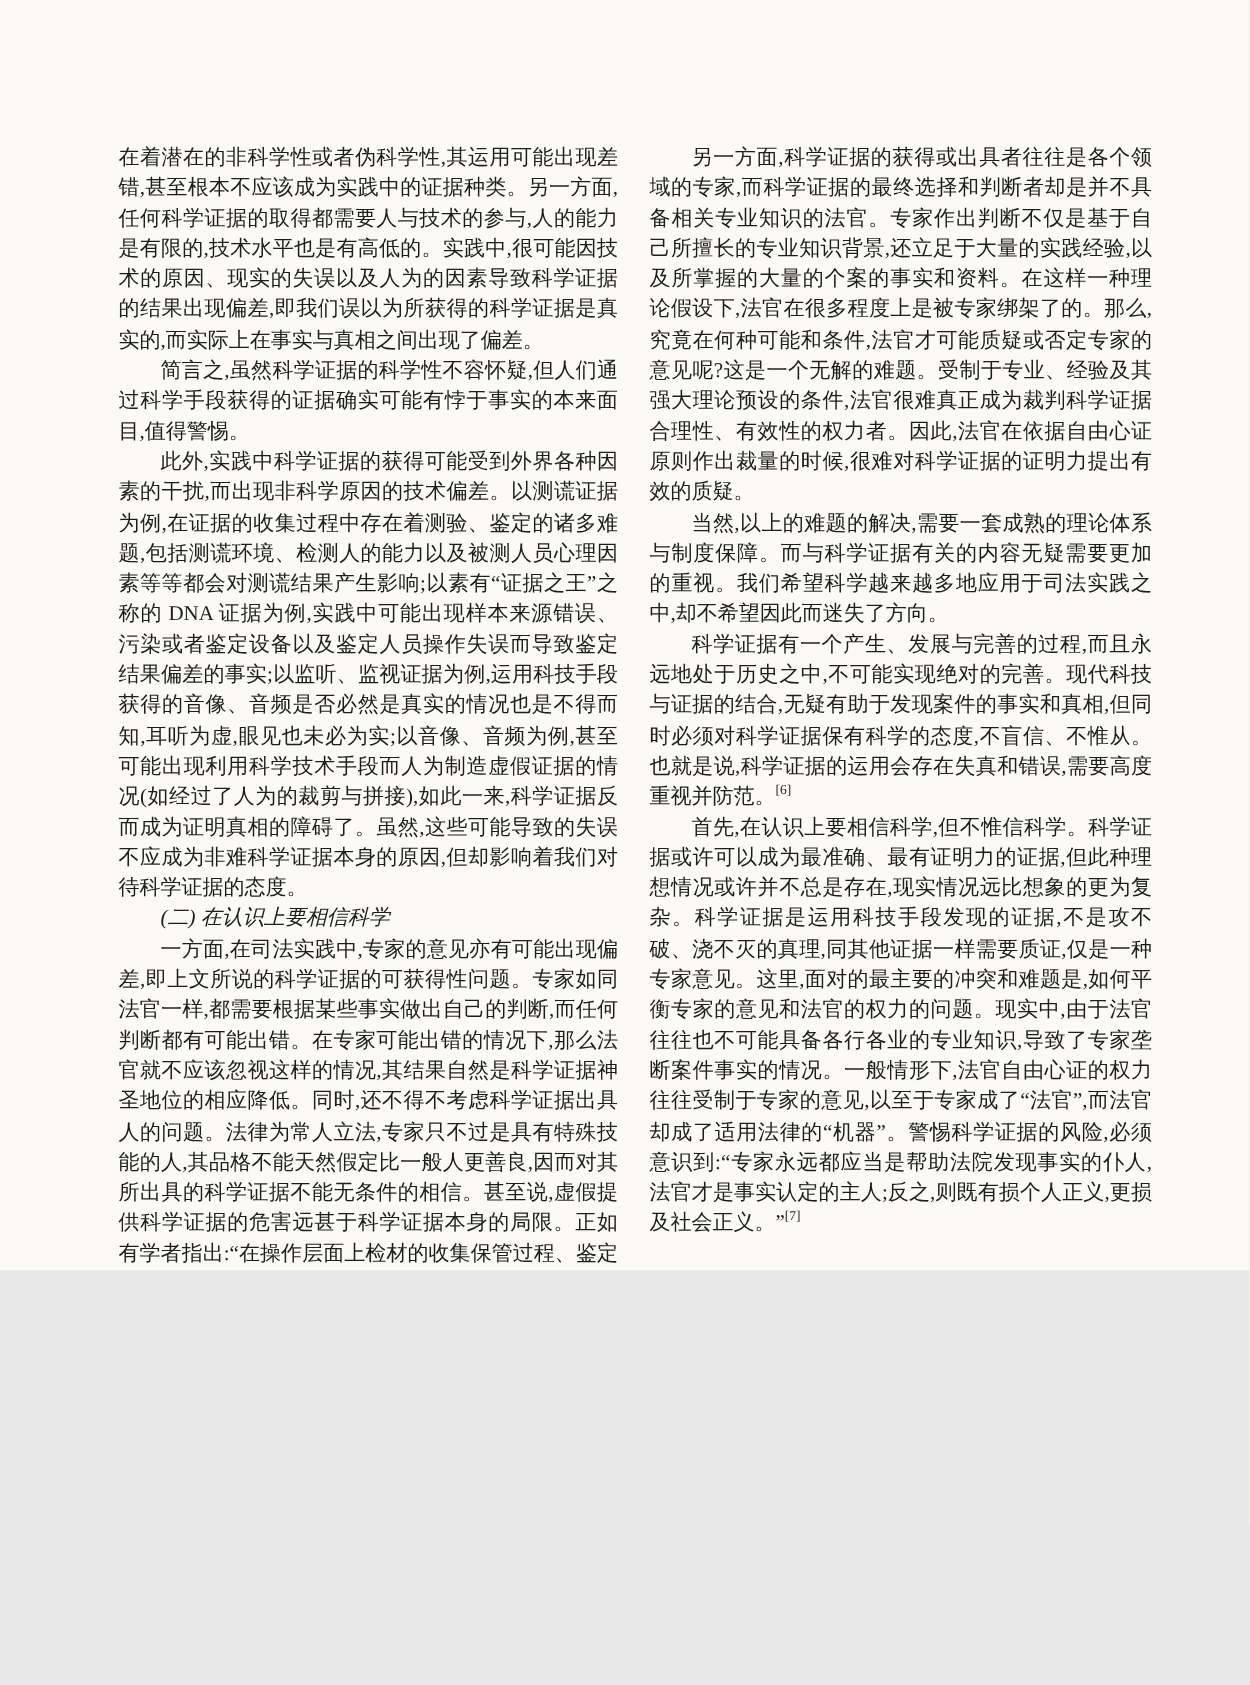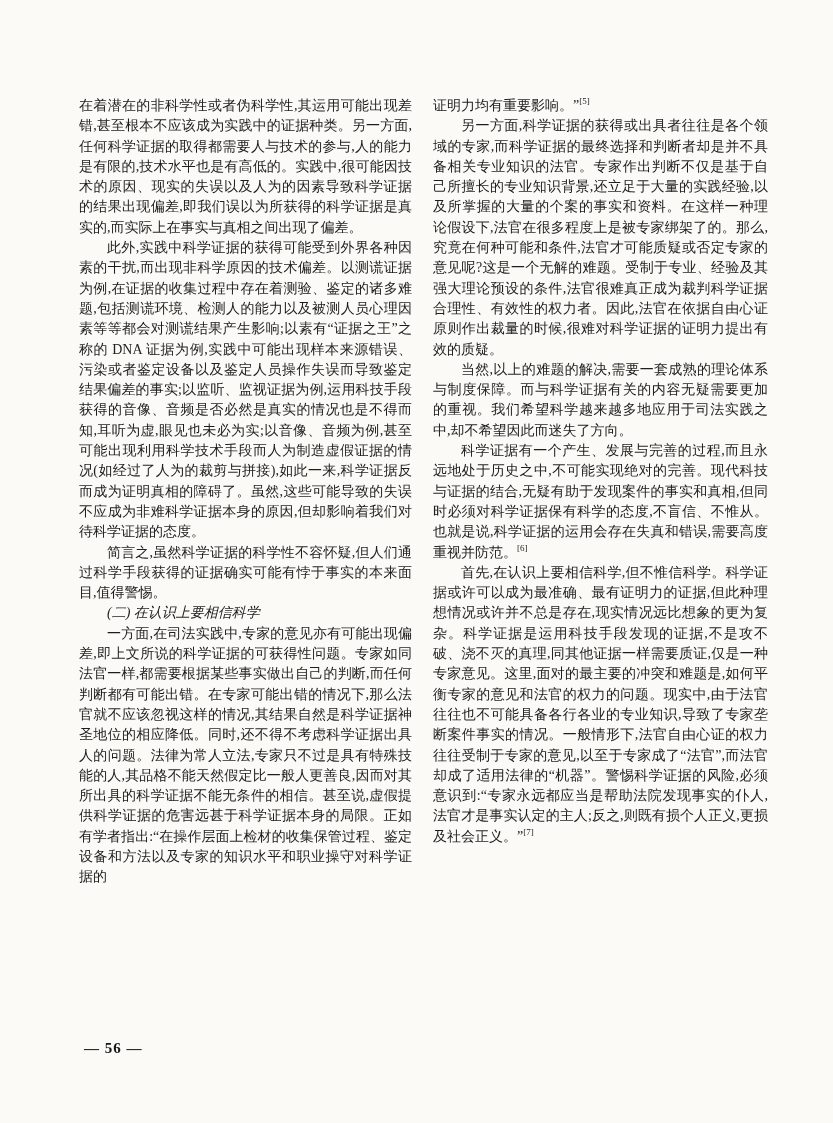--- a/index.html
+++ b/index.html
@@ -1,18 +1,18 @@
 <!DOCTYPE html>
 <html lang="zh"><head>
 <meta charset="utf-8">
 <style>
   html,body { margin:0; padding:0; background:#e8e8e8; }
   .page {
     position:relative;
-    width:833px; height:1123px;
+    width:833px; height:847px;
     margin:0 auto;
     background:#fbfaf6;
     overflow:hidden;
     font-family:"Liberation Serif", serif;
   }
   .col { position:absolute; top:96px; }
   #col-left  { left:79px;  width:333px; }
   #col-right { left:433px; width:335px; }
   .blk {
     margin:0;
@@ -44,26 +44,25 @@
     color:#161616;
     font-family:"Liberation Serif", serif;
   }
 </style>
 </head>
 <body>
 
 <div class="page">
   <div class="col" id="col-left">
       <p class="blk body">在着潜在的非科学性或者伪科学性,其运用可能出现差错,甚至根本不应该成为实践中的证据种类。另一方面,任何科学证据的取得都需要人与技术的参与,人的能力是有限的,技术水平也是有高低的。实践中,很可能因技术的原因、现实的失误以及人为的因素导致科学证据的结果出现偏差,即我们误以为所获得的科学证据是真实的,而实际上在事实与真相之间出现了偏差。</p>
+      <p class="blk body indent">简言之,虽然科学证据的科学性不容怀疑,但人们通过科学手段获得的证据确实可能有悖于事实的本来面目,值得警惕。</p>
       <p class="blk body indent">此外,实践中科学证据的获得可能受到外界各种因素的干扰,而出现非科学原因的技术偏差。以测谎证据为例,在证据的收集过程中存在着测验、鉴定的诸多难题,包括测谎环境、检测人的能力以及被测人员心理因素等等都会对测谎结果产生影响;以素有“证据之王”之称的 DNA 证据为例,实践中可能出现样本来源错误、污染或者鉴定设备以及鉴定人员操作失误而导致鉴定结果偏差的事实;以监听、监视证据为例,运用科技手段获得的音像、音频是否必然是真实的情况也是不得而知,耳听为虚,眼见也未必为实;以音像、音频为例,甚至可能出现利用科学技术手段而人为制造虚假证据的情况(如经过了人为的裁剪与拼接),如此一来,科学证据反而成为证明真相的障碍了。虽然,这些可能导致的失误不应成为非难科学证据本身的原因,但却影响着我们对待科学证据的态度。</p>
-      <p class="blk body indent">简言之,虽然科学证据的科学性不容怀疑,但人们通过科学手段获得的证据确实可能有悖于事实的本来面目,值得警惕。</p>
       <p class="blk heading-kai indent">(二) 在认识上要相信科学</p>
       <p class="blk body indent">一方面,在司法实践中,专家的意见亦有可能出现偏差,即上文所说的科学证据的可获得性问题。专家如同法官一样,都需要根据某些事实做出自己的判断,而任何判断都有可能出错。在专家可能出错的情况下,那么法官就不应该忽视这样的情况,其结果自然是科学证据神圣地位的相应降低。同时,还不得不考虑科学证据出具人的问题。法律为常人立法,专家只不过是具有特殊技能的人,其品格不能天然假定比一般人更善良,因而对其所出具的科学证据不能无条件的相信。甚至说,虚假提供科学证据的危害远甚于科学证据本身的局限。正如有学者指出:“在操作层面上检材的收集保管过程、鉴定设备和方法以及专家的知识水平和职业操守对科学证据的</p>
     </div>
   <div class="col" id="col-right">
-      <p class="blk body">证明力均有重要影响。”<sup class="fnref">[5]</sup></p>
       <p class="blk body indent">另一方面,科学证据的获得或出具者往往是各个领域的专家,而科学证据的最终选择和判断者却是并不具备相关专业知识的法官。专家作出判断不仅是基于自己所擅长的专业知识背景,还立足于大量的实践经验,以及所掌握的大量的个案的事实和资料。在这样一种理论假设下,法官在很多程度上是被专家绑架了的。那么,究竟在何种可能和条件,法官才可能质疑或否定专家的意见呢?这是一个无解的难题。受制于专业、经验及其强大理论预设的条件,法官很难真正成为裁判科学证据合理性、有效性的权力者。因此,法官在依据自由心证原则作出裁量的时候,很难对科学证据的证明力提出有效的质疑。</p>
       <p class="blk body indent">当然,以上的难题的解决,需要一套成熟的理论体系与制度保障。而与科学证据有关的内容无疑需要更加的重视。我们希望科学越来越多地应用于司法实践之中,却不希望因此而迷失了方向。</p>
       <p class="blk body indent">科学证据有一个产生、发展与完善的过程,而且永远地处于历史之中,不可能实现绝对的完善。现代科技与证据的结合,无疑有助于发现案件的事实和真相,但同时必须对科学证据保有科学的态度,不盲信、不惟从。也就是说,科学证据的运用会存在失真和错误,需要高度重视并防范。<sup class="fnref">[6]</sup></p>
       <p class="blk body indent">首先,在认识上要相信科学,但不惟信科学。科学证据或许可以成为最准确、最有证明力的证据,但此种理想情况或许并不总是存在,现实情况远比想象的更为复杂。科学证据是运用科技手段发现的证据,不是攻不破、浇不灭的真理,同其他证据一样需要质证,仅是一种专家意见。这里,面对的最主要的冲突和难题是,如何平衡专家的意见和法官的权力的问题。现实中,由于法官往往也不可能具备各行各业的专业知识,导致了专家垄断案件事实的情况。一般情形下,法官自由心证的权力往往受制于专家的意见,以至于专家成了“法官”,而法官却成了适用法律的“机器”。警惕科学证据的风险,必须意识到:“专家永远都应当是帮助法院发现事实的仆人,法官才是事实认定的主人;反之,则既有损个人正义,更损及社会正义。”<sup class="fnref">[7]</sup></p>
     </div>
   <div class="page-number">— 56 —</div>
 </div>
 
 </body></html>

